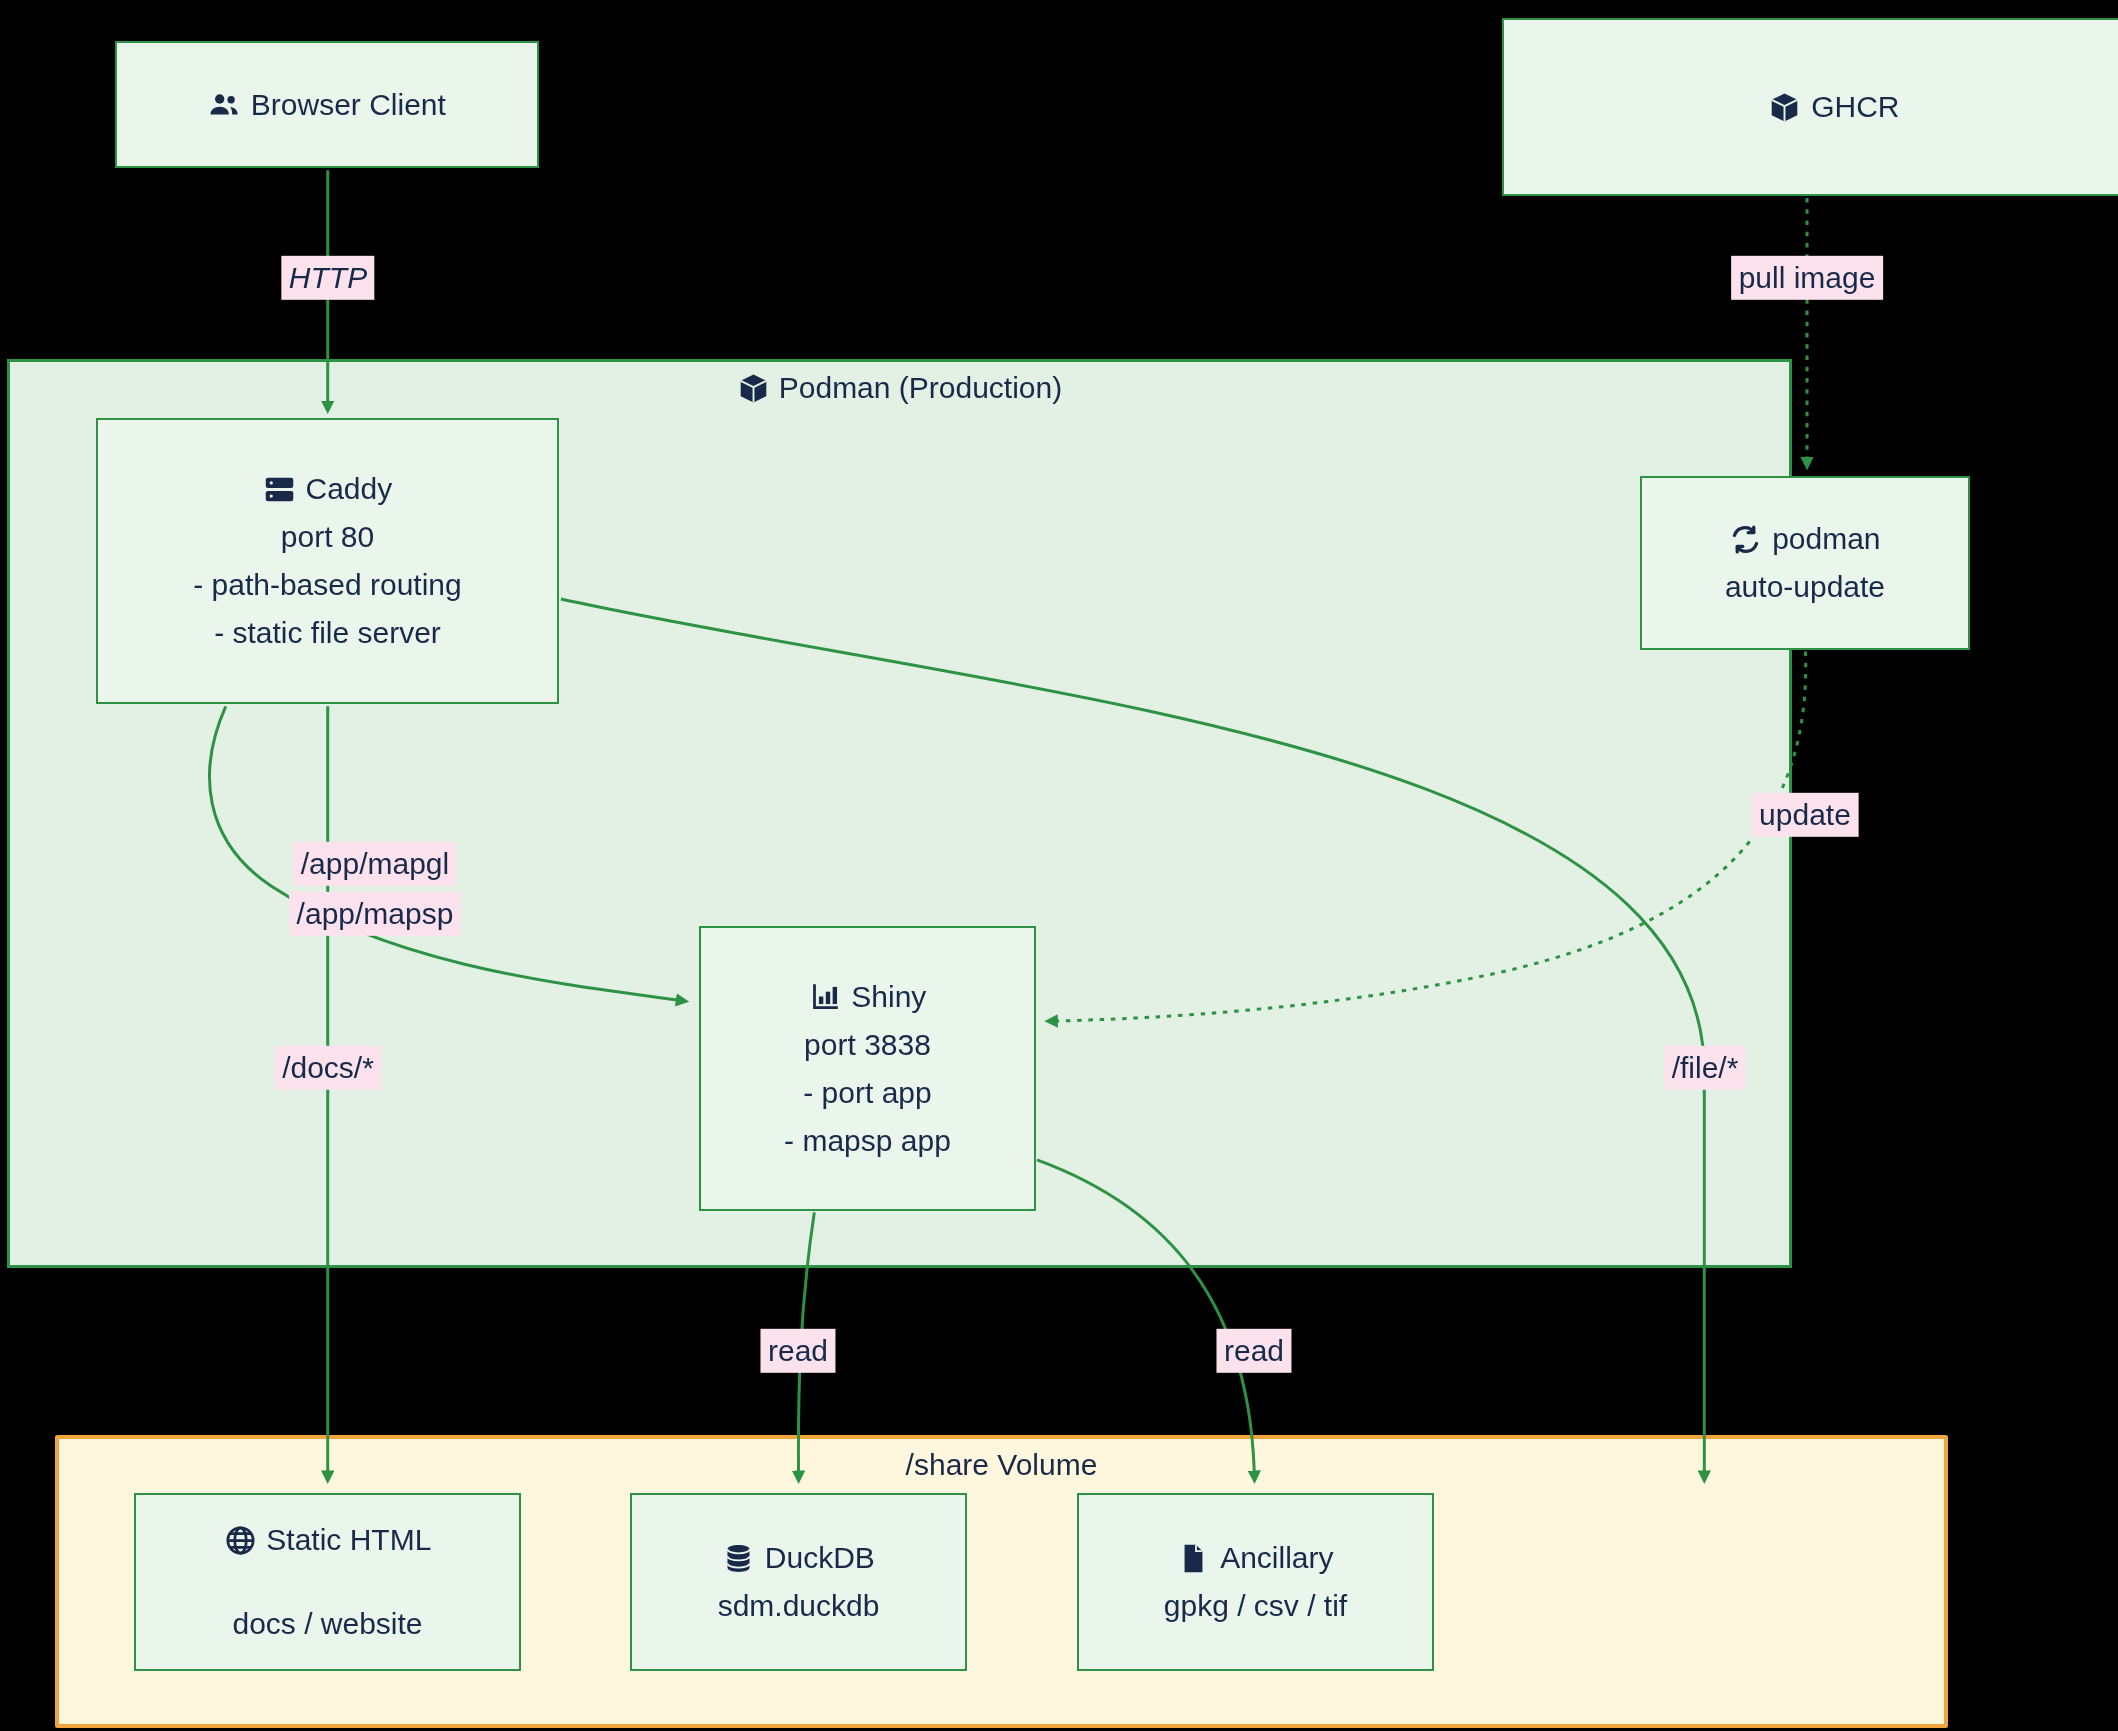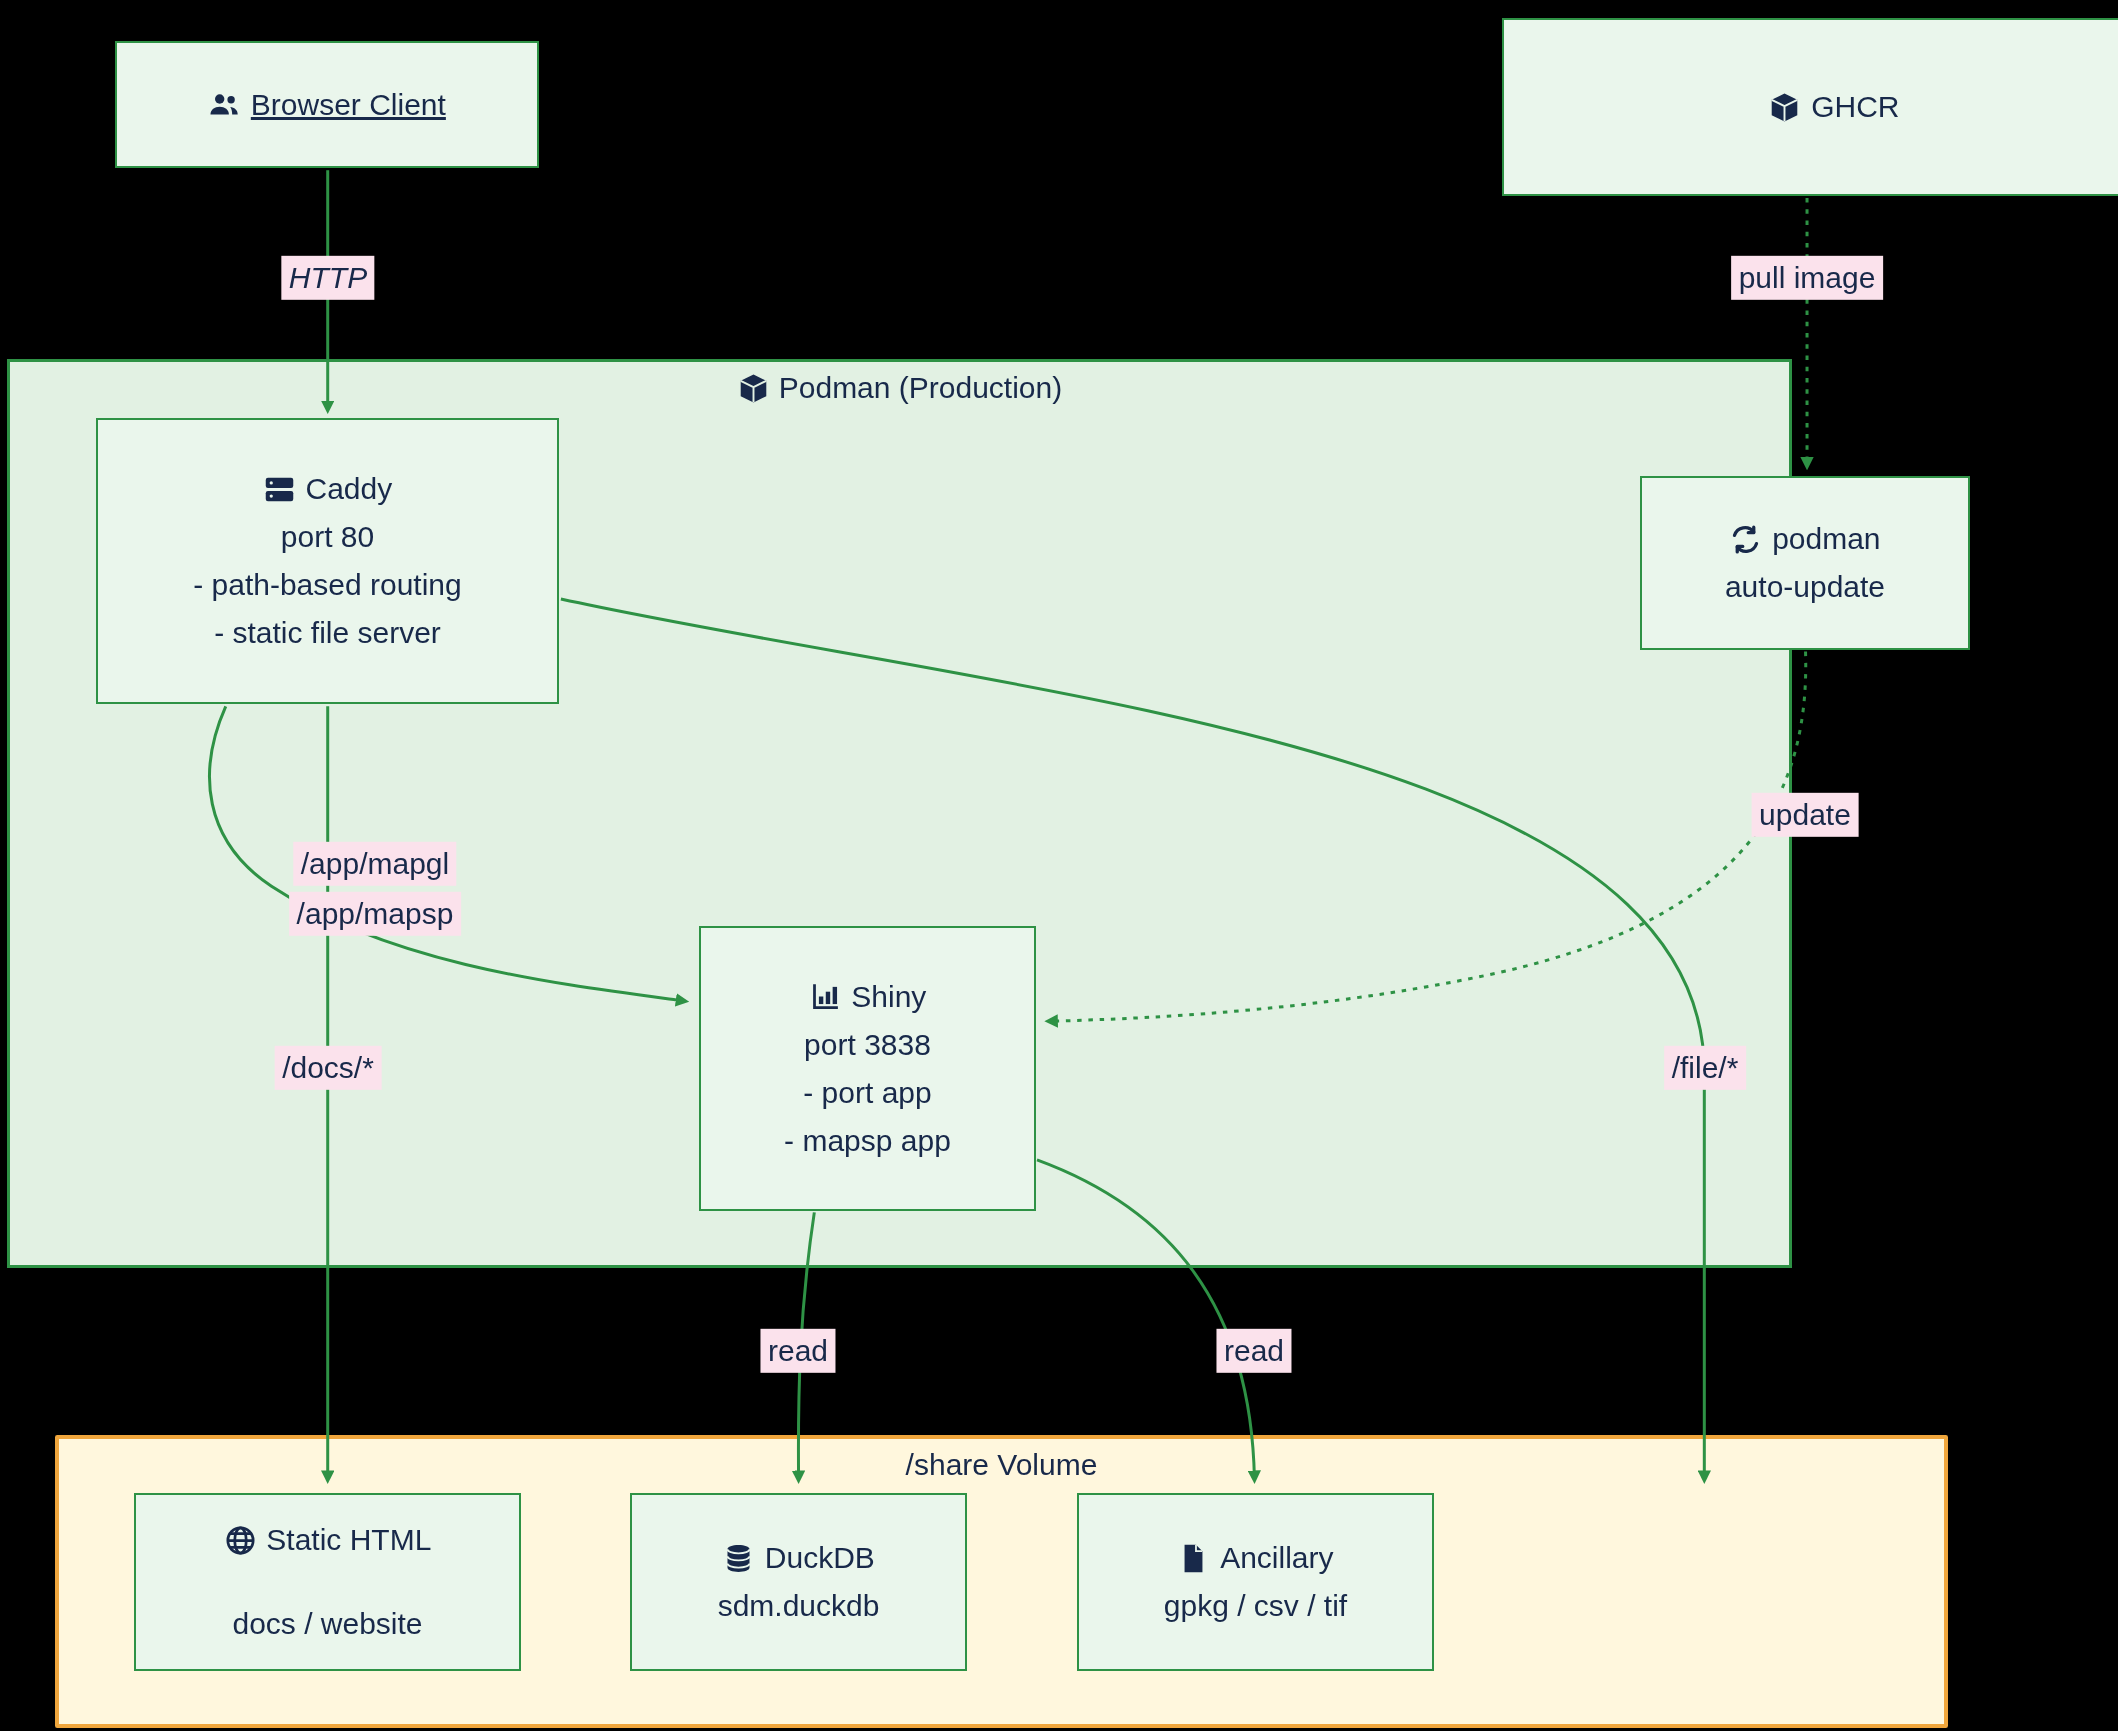--- a/index.html
+++ b/index.html
@@ -63,21 +63,21 @@
     <path d="M437 227 L437 545" stroke="#2e9245" stroke-width="4" fill="none" marker-end="url(#arrow)"></path>
     <path d="M2410 264 L2410 620" stroke="#2e9245" stroke-width="4" fill="none" stroke-dasharray="6 9" marker-end="url(#arrow)"></path>
     <path d="M301 942 C262 1030 272 1122 362 1182 C520 1286 740 1312 912 1335" stroke="#2e9245" stroke-width="4" fill="none" marker-end="url(#arrow)"></path>
     <path d="M437 942 L437 1972" stroke="#2e9245" stroke-width="4" fill="none" marker-end="url(#arrow)"></path>
     <path d="M748 799 C1350 930 2273 990 2273 1430 L2273 1972" stroke="#2e9245" stroke-width="4" fill="none" marker-end="url(#arrow)"></path>
     <path d="M2408 869 C2414 1060 2330 1222 2000 1297 C1780 1345 1560 1358 1400 1362" stroke="#2e9245" stroke-width="4" fill="none" stroke-dasharray="6 9" marker-end="url(#arrow)"></path>
     <path d="M1086 1617 C1066 1750 1064 1860 1065 1972" stroke="#2e9245" stroke-width="4" fill="none" marker-end="url(#arrow)"></path>
     <path d="M1383 1547 C1560 1612 1668 1740 1673 1972" stroke="#2e9245" stroke-width="4" fill="none" marker-end="url(#arrow)"></path>
   </svg>
 
-  <div class="node" style="left:115px; top:41px; width:424px; height:127px;text-decoration:underline;">
+  <div class="node" style="left:115px; top:41px; width:424px; height:127px;">
     <div class="title-line">
       <span class="icon">
         <svg viewBox="0 0 24 24" fill="#18294a">
             <circle cx="8.5" cy="8" r="3.4"></circle>
             <path d="M1.8 19.2c0-3.4 3-5.6 6.7-5.6s6.7 2.2 6.7 5.6z"></path>
             <circle cx="16.8" cy="8.6" r="2.7"></circle>
             <path d="M16.2 13.9c2.9.3 5.4 2.1 5.4 5.3h-4c0-2.1-.5-3.9-1.4-5.3z"></path>
           </svg>
       </span>
       <span>Browser Client</span>

